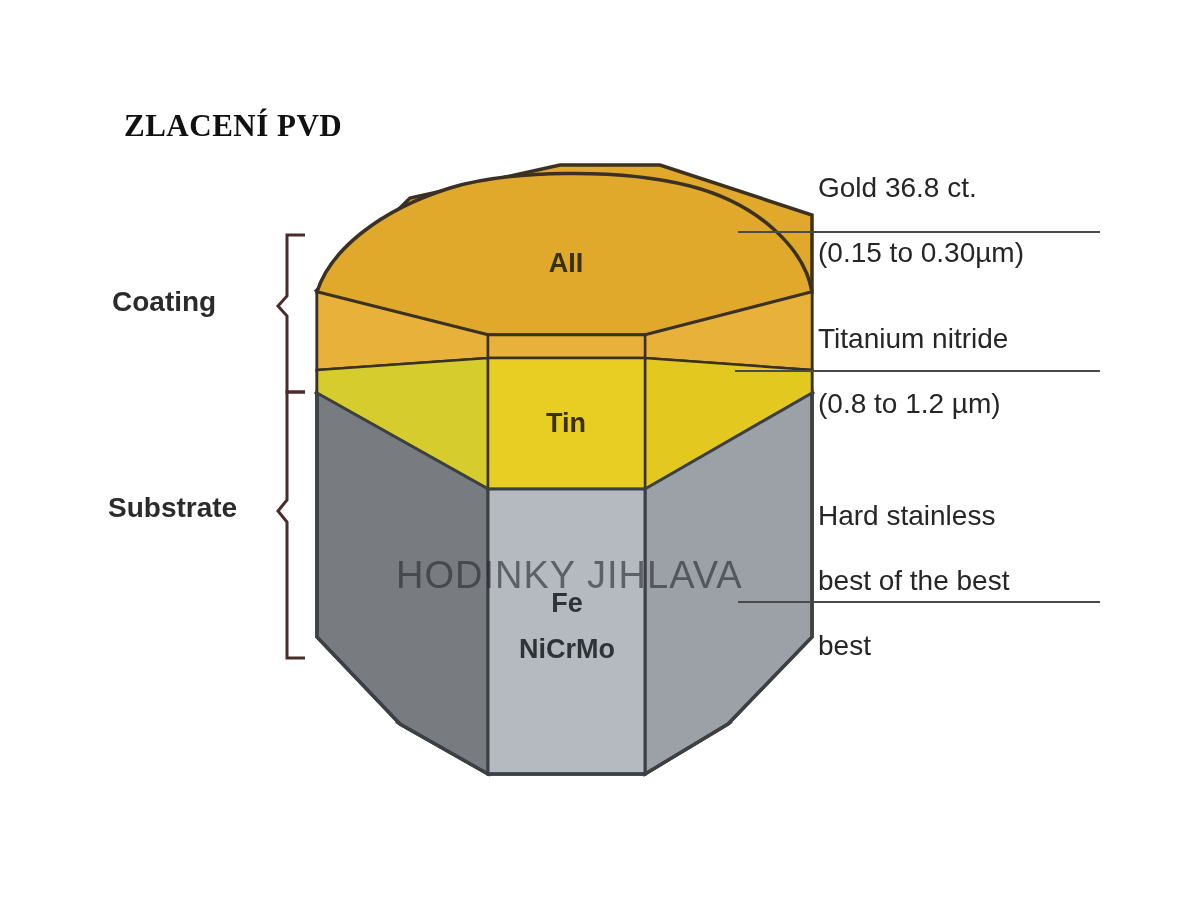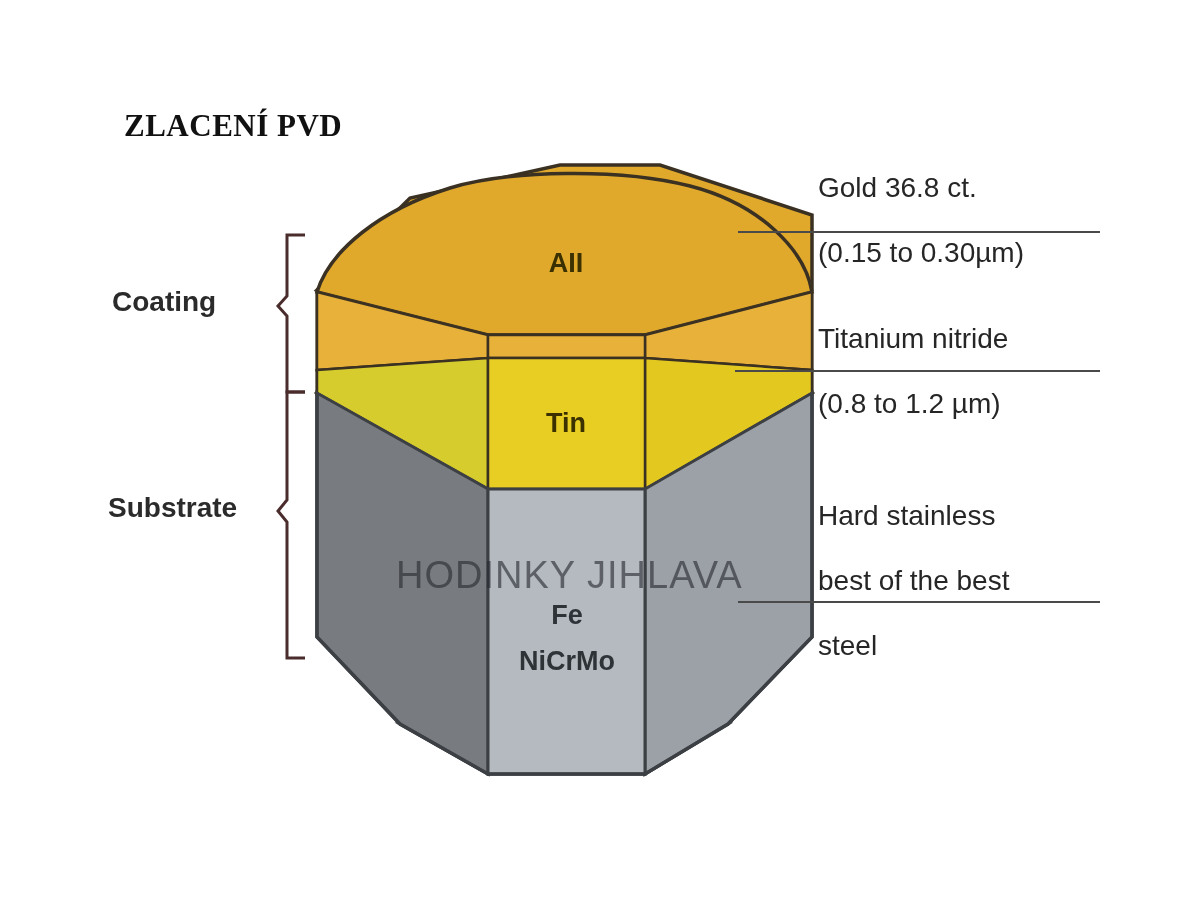--- a/index.html
+++ b/index.html
@@ -59,21 +59,20 @@
     font-family: "Liberation Sans", sans-serif;
     font-weight: bold;
     font-size: 27px;
     color: #3a3000;
     white-space: nowrap;
     text-align: center;
   }
 
   .prism-label.steel {
     color: #2e3338;
-    margin-top: 12px;
   }
 
   .watermark {
     position: absolute;
     left: 396px;
     top: 554px;
     font-family: Liberation Sans, sans-serif;
     font-size: 38px;
     letter-spacing: 1px;
     color: rgba(40, 42, 48, 0.62);
@@ -172,21 +171,21 @@
 </div>
 
 <div class="callout" style="left:818px; top:291px;">
   <div>Titanium nitride</div>
   <div>(0.8 to 1.2 µm)</div>
 </div>
 
 <div class="callout" style="left:818px; top:468px;">
   <div>Hard stainless</div>
   <div>best of the best</div>
-  <div>steel</div>
+  <div>best</div>
 </div>
 
 <div class="prism-label" style="left:536px; top:248px; width:60px;">AII</div>
 
 <div class="prism-label" style="left:533px; top:408px; width:66px;">Tin</div>
 
 <div class="prism-label steel" style="left:524px; top:588px; width:86px;">Fe</div>
 
 <div class="prism-label steel" style="left:492px; top:634px; width:150px;">NiCrMo</div>
 

